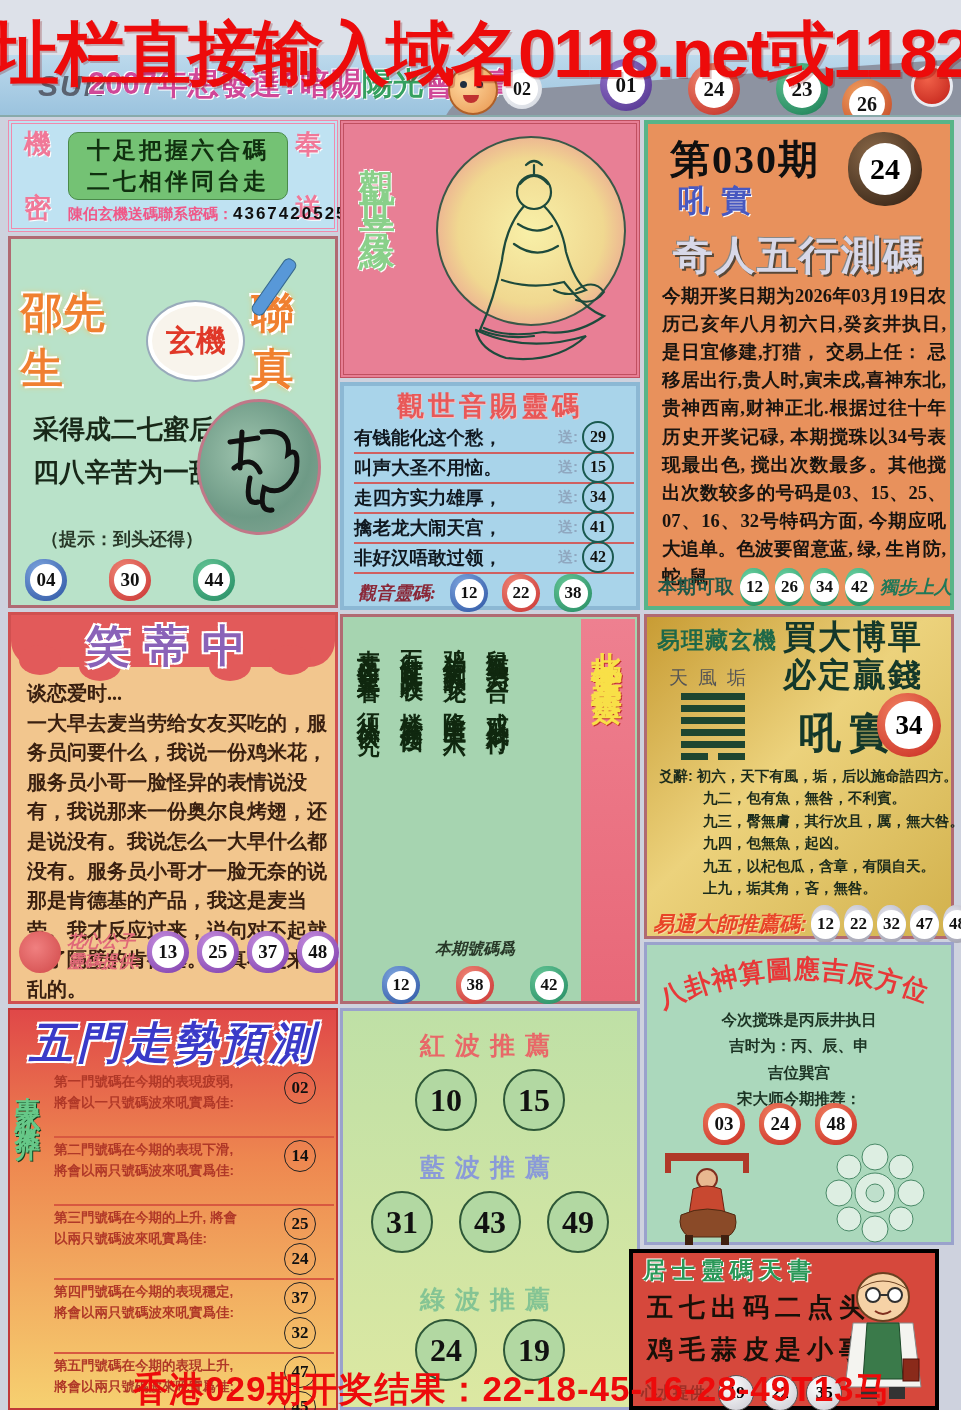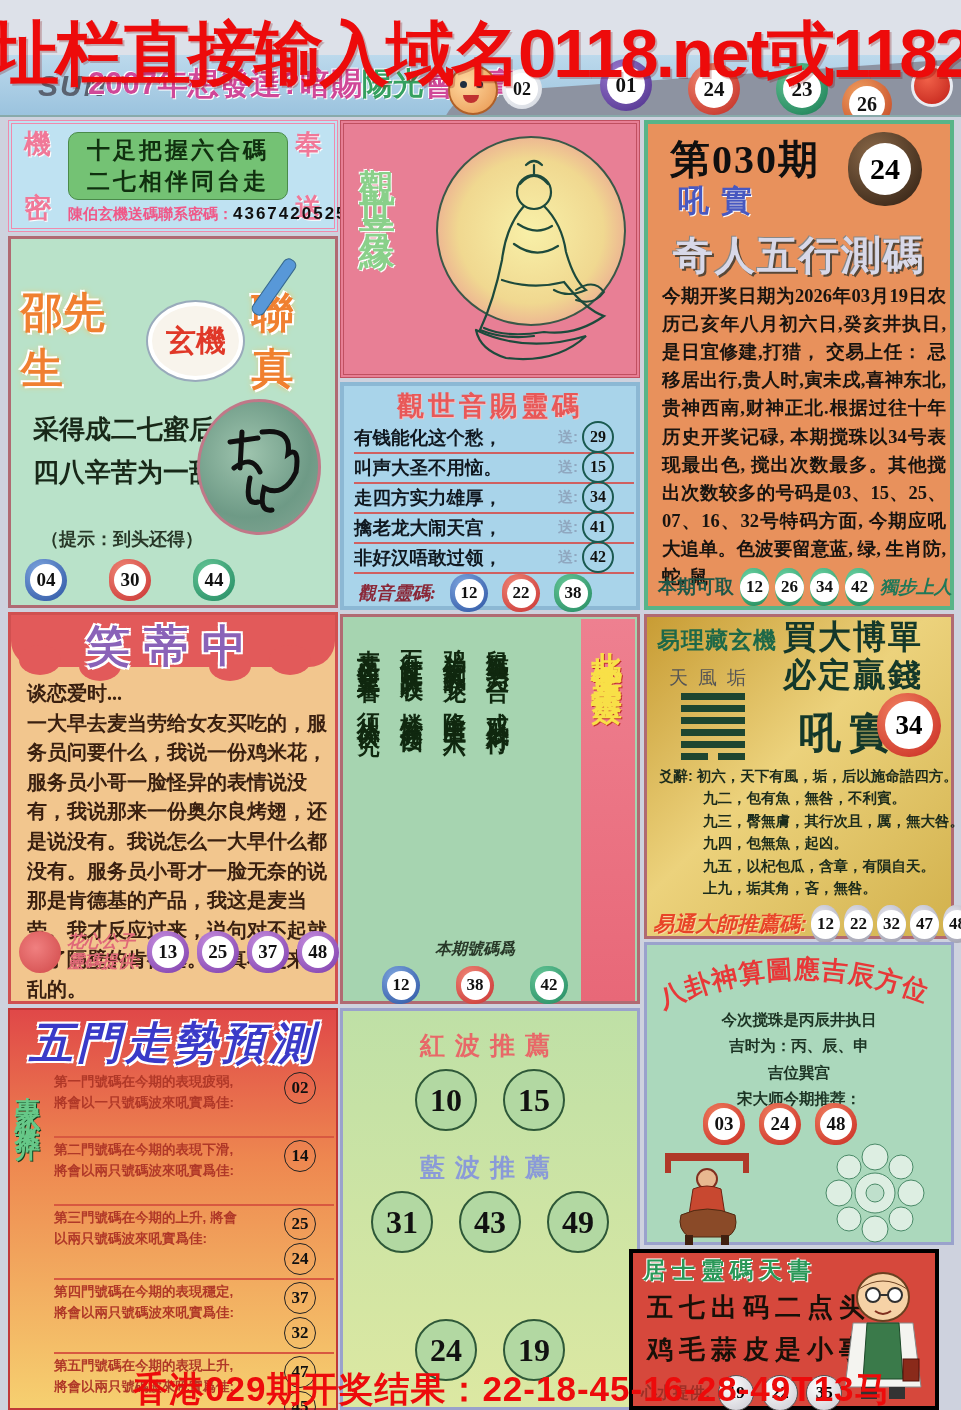--- a/index.html
+++ b/index.html
@@ -407,20 +407,21 @@
     <div class="wave-nums" style="top:58px;">
       <span class="onum wave-onum">10</span>
       <span class="onum wave-onum">15</span>
     </div>
     <div class="wave-title wt-blue" style="top:140px;">藍波推薦</div>
     <div class="wave-nums" style="top:180px;">
       <span class="onum wave-onum">31</span>
       <span class="onum wave-onum">43</span>
       <span class="onum wave-onum">49</span>
     </div>
+    <div class="wave-title wt-green" style="top:272px;">綠波推薦</div>
     <div class="wave-nums" style="top:308px;">
       <span class="onum wave-onum">24</span>
       <span class="onum wave-onum">19</span>
     </div>
   </div>
 
   <div class="sec sec-030">
     <div class="p30-period">第030期</div>
     <div class="p30-roar">吼實</div>
     <div class="p30-ball">

